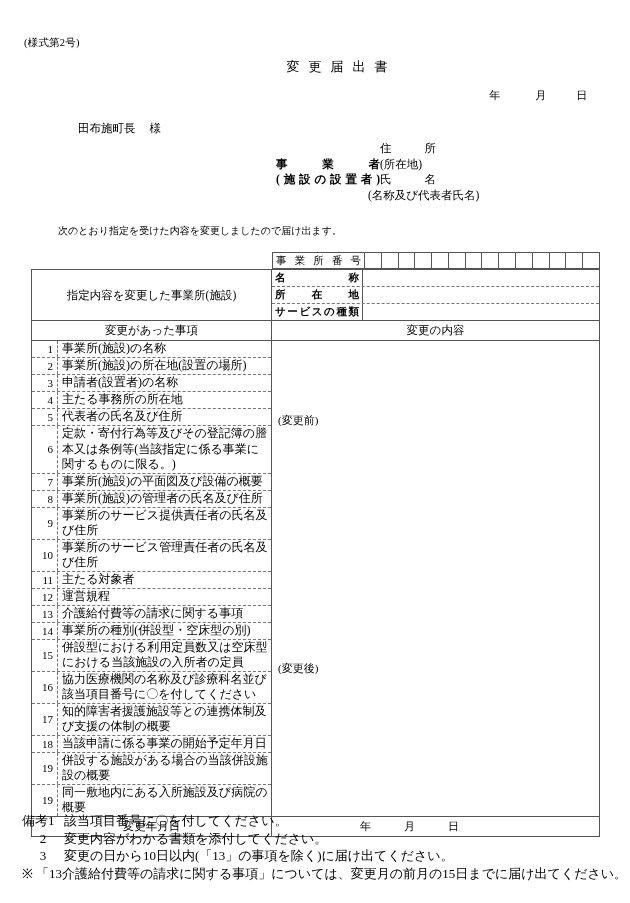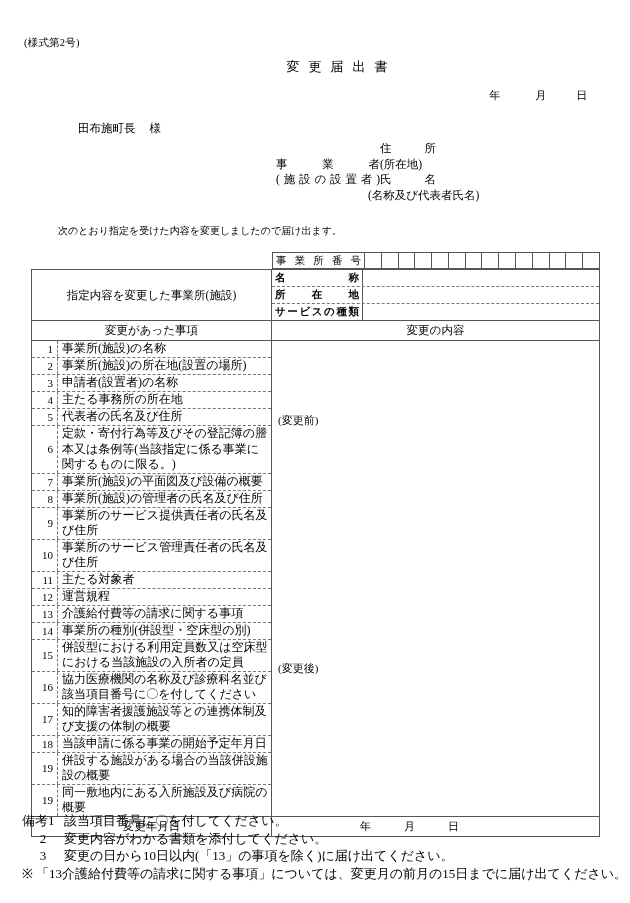--- a/index.html
+++ b/index.html
@@ -69,20 +69,21 @@
     font-size: 11.5px;
     line-height: 15.5px;
   }
   .applicant .row { white-space: nowrap; }
   .applicant .lead {
     display: inline-block;
     width: 104px;
     text-align: justify;
     text-align-last: justify;
     vertical-align: top;
+    font-weight: bold;
   }
   .applicant .lead.blank { visibility: hidden; }
   .applicant .field {
     display: inline-block;
     width: 56px;
     text-align: justify;
     text-align-last: justify;
     vertical-align: top;
   }
   .applicant .paren { vertical-align: top; }

